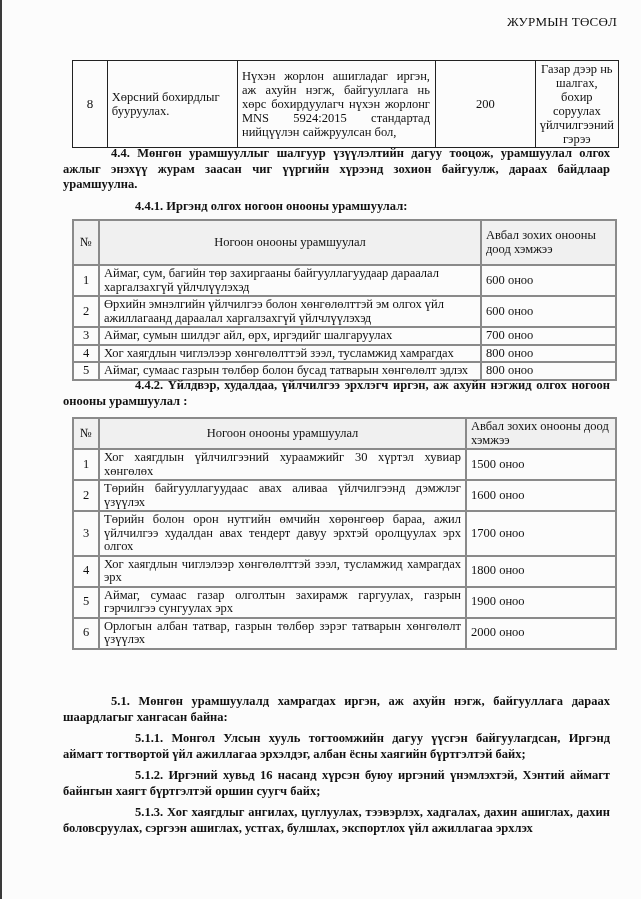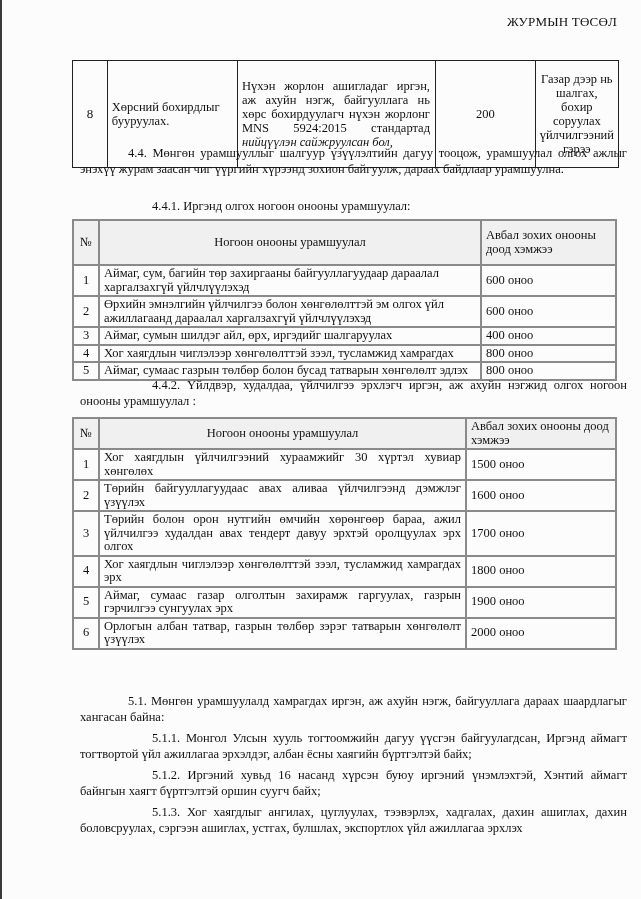--- a/index.html
+++ b/index.html
@@ -16,33 +16,33 @@
   }
   .page-header {
     position: absolute; right: 24px; top: 14px;
     font-size: 13px; letter-spacing: 0.2px;
   }
   table { border-collapse: collapse; position: absolute; }
   td, th { font-weight: normal; vertical-align: middle; }
 
   
   .t-top { left: 72px; top: 60px; width: 547px; }
-  .t-top td { border: 1px solid #222; font-size: 12.5px; line-height: 14px; padding: 11px 4px; }
+  .t-top td { border: 1px solid #222; font-size: 12.5px; line-height: 14px; padding: 1px 4px; }
   .t-top .c-num { width: 27px; text-align: center; font-size: 13px; }
   .t-top .c-name { width: 125px; }
   .t-top .c-desc { width: 195px; text-align: justify; text-align-last: justify; padding-right: 5px;}
   .t-top .c-desc span { display:block; }
-  .t-top .c-desc span.last { text-align-last: left; font-style: italic; }
+  .t-top .c-desc span.last { text-align-last: left; }
   .t-top .c-val { width: 95px; text-align: center; }
   .t-top .c-method { text-align: center; }
   .t-top tr { height: 76px; }
 
   .para {
-    position: absolute; left: 80px; width: 547px;
-    font-size: 12.5px; line-height: 15.5px; text-align: justify;
+    position: absolute; left: 63px; width: 547px;
+    font-size: 12.5px; line-height: 15.5px; text-align: justify; font-weight: bold;
   }
   .para .ind { display: inline-block; width: 48px; }
   .para .ind2 { display: inline-block; width: 72px; }
 
   
   .t-g td { border: 2px solid #8a8a8a; font-size: 12.5px; line-height: 13.5px; padding: 1px 4px; }
   .t-g thead td { background: #f0f0f0; }
   .t-g .c-num { width: 16px; text-align: center; }
   .t-g .c-val { }
   .t-g .hd-center { text-align: center; }
@@ -113,21 +113,21 @@
       <td class="c-val">600 оноо</td>
     </tr>
     <tr class="r2">
       <td class="c-num">2</td>
       <td>Өрхийн эмнэлгийн үйлчилгээ болон хөнгөлөлттэй эм олгох үйл ажиллагаанд дараалал харгалзахгүй үйлчлүүлэхэд</td>
       <td class="c-val">600 оноо</td>
     </tr>
     <tr class="r1">
       <td class="c-num">3</td>
       <td>Аймаг, сумын шилдэг айл, өрх, иргэдийг шалгаруулах</td>
-      <td class="c-val">400 оноо</td>
+      <td class="c-val">700 оноо</td>
     </tr>
     <tr class="r1">
       <td class="c-num">4</td>
       <td>Хог хаягдлын чиглэлээр хөнгөлөлттэй зээл, тусламжид хамрагдах</td>
       <td class="c-val">800 оноо</td>
     </tr>
     <tr class="r1">
       <td class="c-num">5</td>
       <td>Аймаг, сумаас газрын төлбөр болон бусад татварын хөнгөлөлт эдлэх</td>
       <td class="c-val">800 оноо</td>

